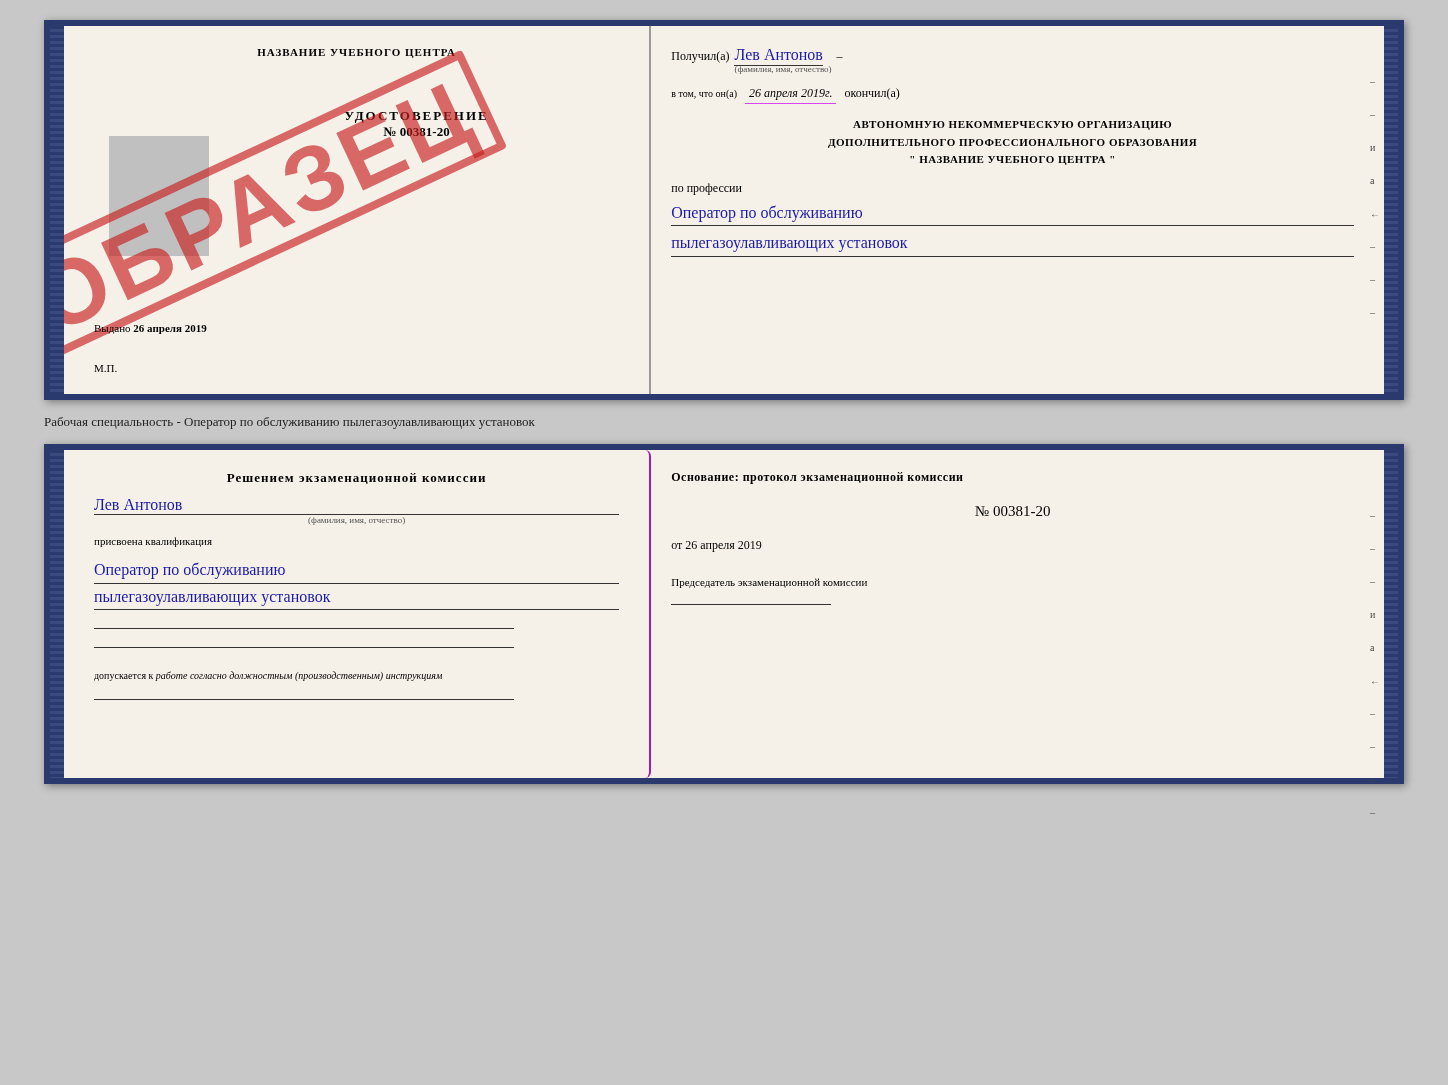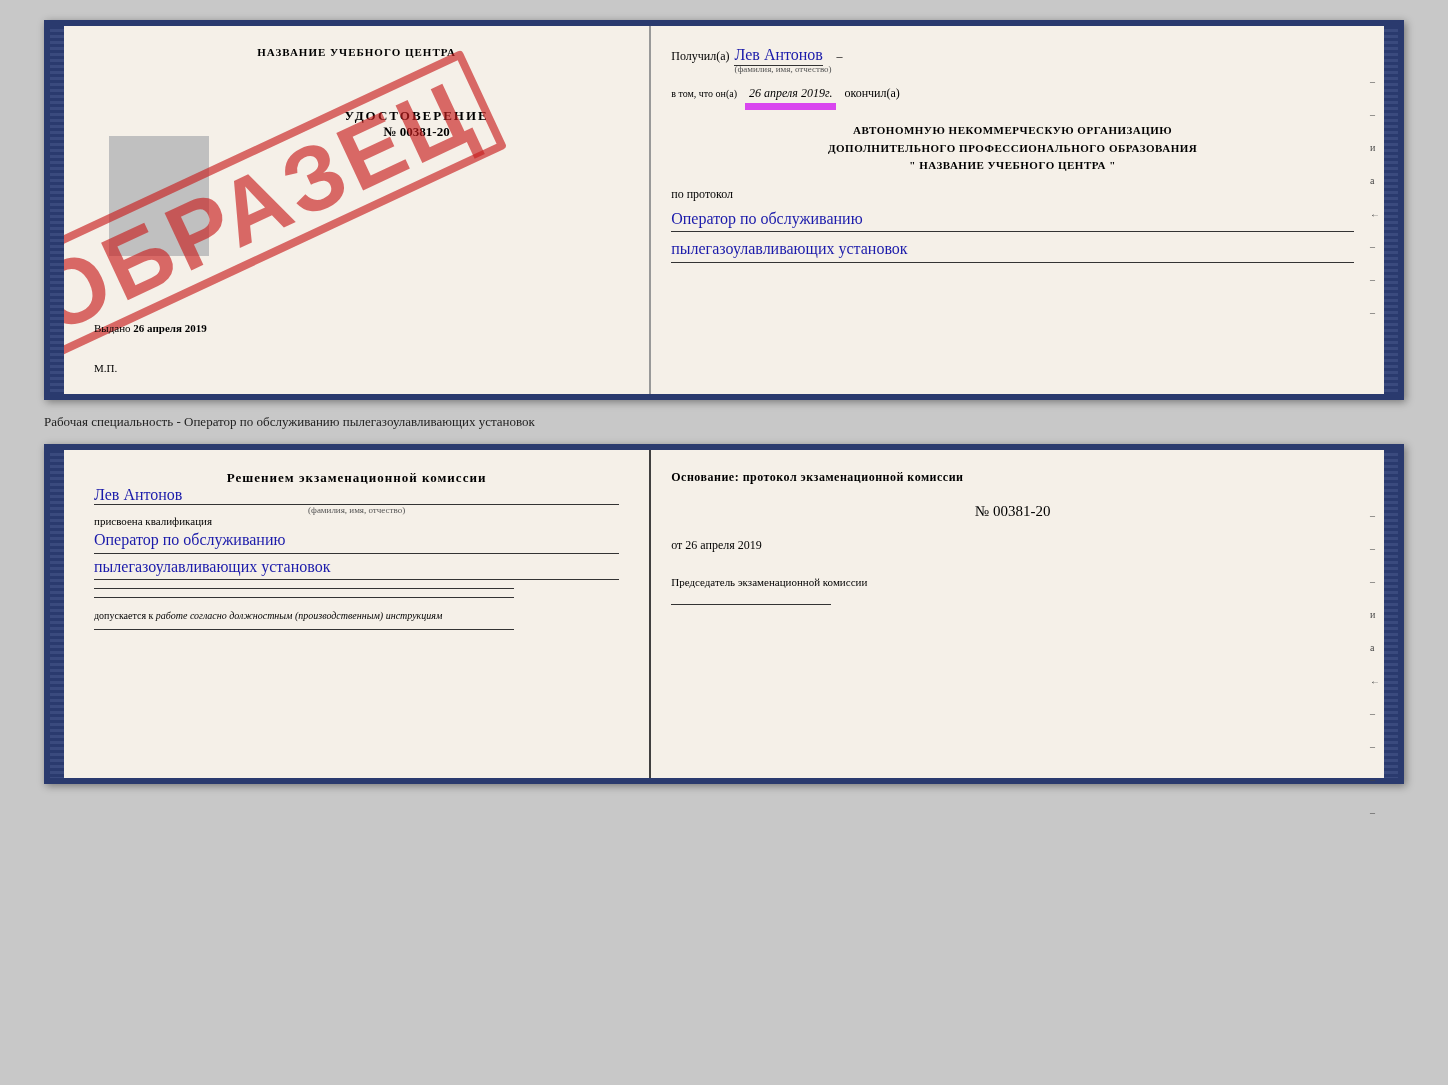--- a/index.html
+++ b/index.html
@@ -171,21 +171,21 @@
     .date-line {
       display: flex;
       align-items: baseline;
       gap: 8px;
       font-size: 12px;
     }
 
     .date-value {
       font-style: italic;
       font-size: 12px;
-      border-bottom: 7px solid #d946ef;
+      border-bottom: 1px solid #d946ef;
       padding: 0 4px 2px;
     }
 
     .org-block {
       text-align: center;
       font-size: 11px;
       font-weight: bold;
       letter-spacing: 0.5px;
       line-height: 1.6;
       text-transform: uppercase;
@@ -230,24 +230,26 @@
       border: 6px solid #2a3a6e;
       background: #f5f0e8;
       position: relative;
       box-shadow: 2px 2px 8px rgba(0,0,0,0.4);
       min-height: 340px;
     }
 
     .bottom-left {
       flex: 1;
       padding: 20px 30px;
-      border-right: 2px solid #404040;
-      display: flex;
-      flex-direction: column;
-      position: relative;
+      border-right: 2px solid #a21caf;
+      display: flex;
+      flex-direction: column;
+      gap: 10px;
+      position: relative;
+      border-radius: 6px;
     }
 
     .bottom-right {
       flex: 1.3;
       padding: 20px 30px 20px 20px;
       display: flex;
       flex-direction: column;
       gap: 14px;
       position: relative;
     }
@@ -381,21 +383,21 @@
         <span style="font-size:12px;">окончил(а)</span>
       </div>
 
       <div class="org-block">
         <div>АВТОНОМНУЮ НЕКОММЕРЧЕСКУЮ ОРГАНИЗАЦИЮ</div>
         <div>ДОПОЛНИТЕЛЬНОГО ПРОФЕССИОНАЛЬНОГО ОБРАЗОВАНИЯ</div>
         <div>"  НАЗВАНИЕ УЧЕБНОГО ЦЕНТРА  "</div>
       </div>
 
       <div class="profession-block">
-        <span>по протокол</span>
+        <span>по профессии</span>
         <span class="profession-value">Оператор по обслуживанию</span>
         <span class="profession-value">пылегазоулавливающих установок</span>
       </div>
 
       <div class="side-marks">
         <span>–</span>
         <span>–</span>
         <span>и</span>
         <span>а</span>
         <span>←</span>

